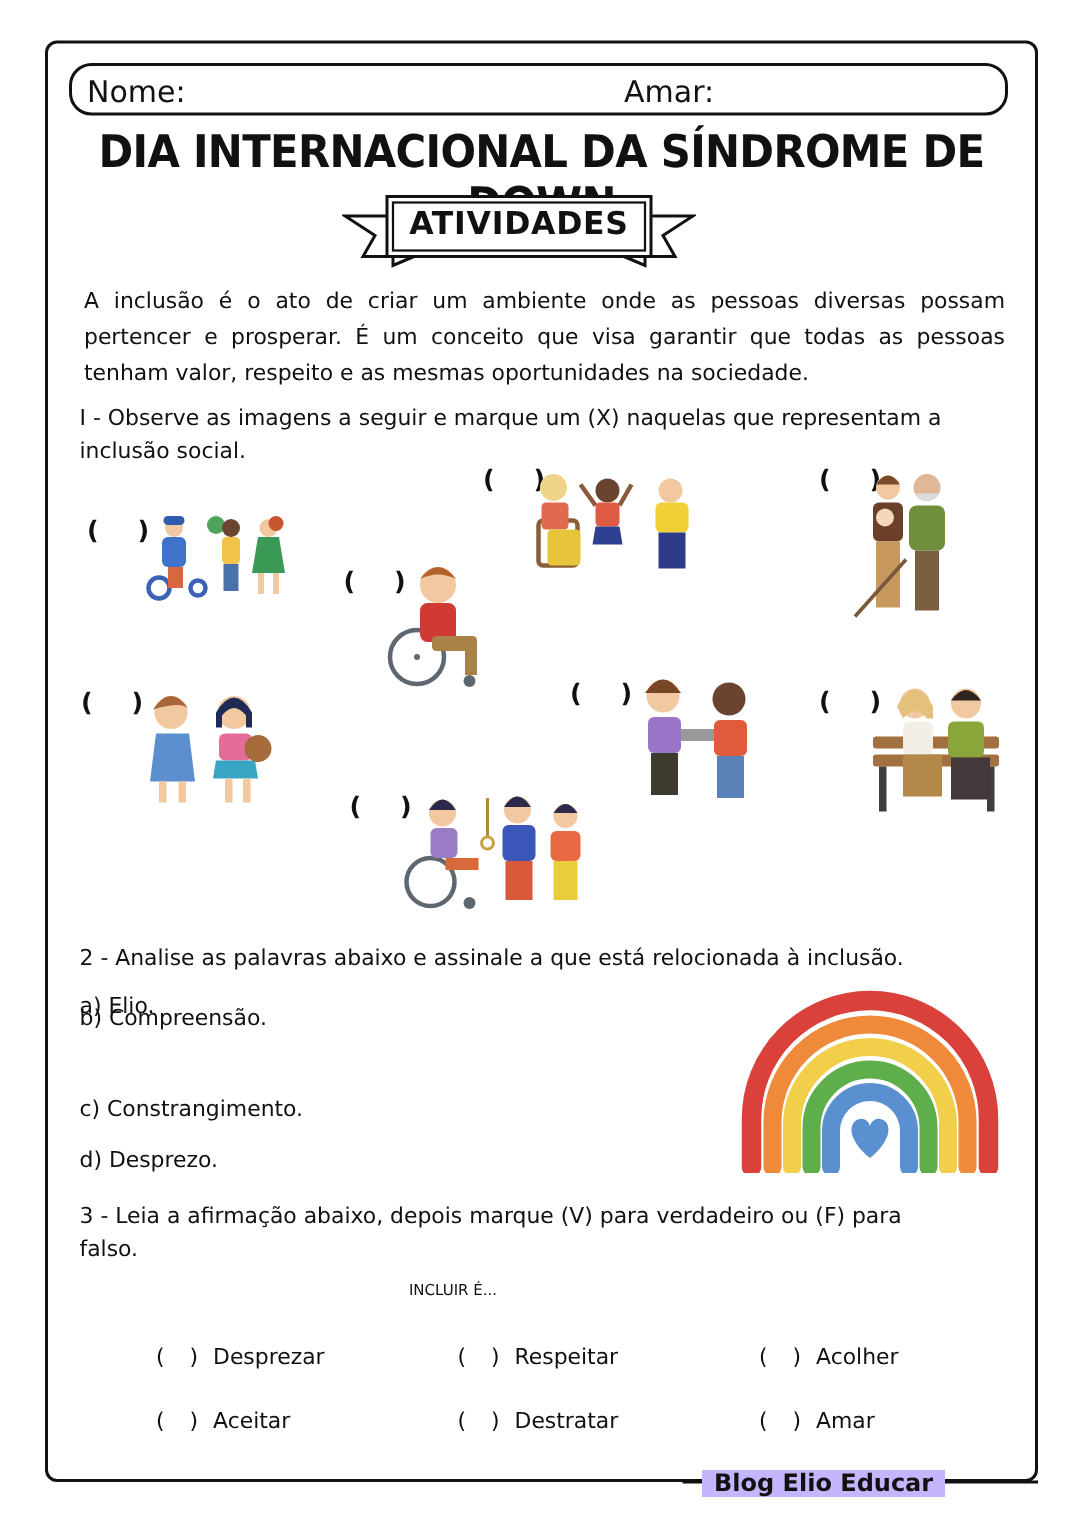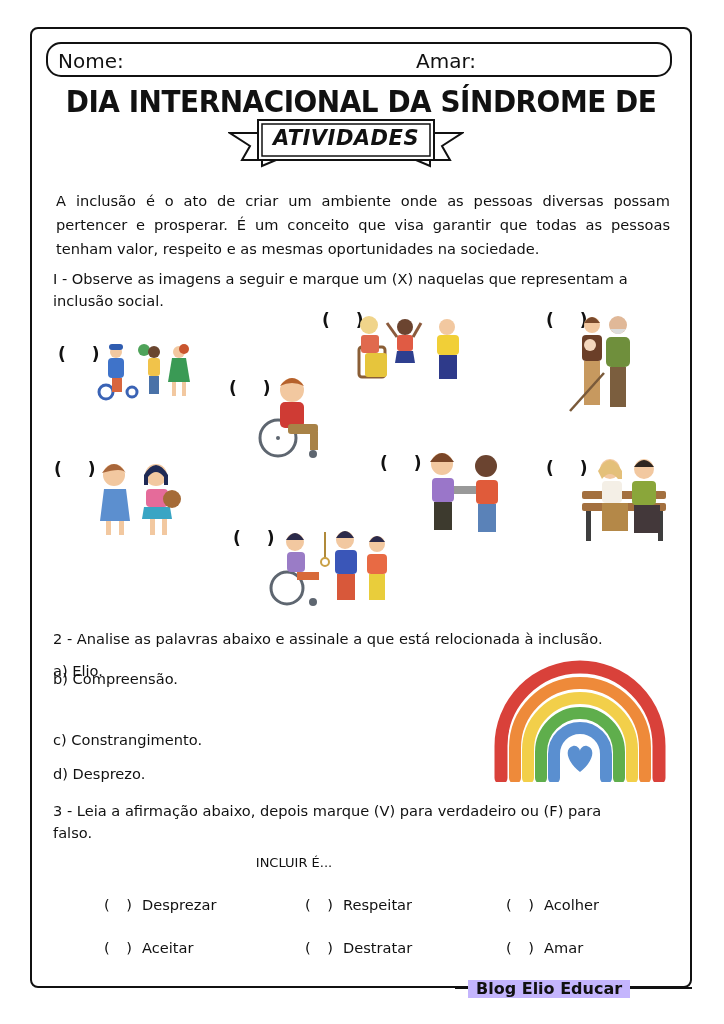--- a/index.html
+++ b/index.html
@@ -7,31 +7,31 @@
          font-family:"DejaVu Sans", sans-serif; color:#111; }
   .frame { position:absolute; left:30px; top:27px; width:662px; height:961px;
            border:2px solid #111; border-radius:8px; box-sizing:border-box; }
   .namebox { position:absolute; left:46px; top:42px; width:626px; height:35px;
              border:2px solid #111; border-radius:15px; box-sizing:border-box;
              font-size:20px; }
   .namebox .lbl { position:absolute; top:5px; }
   .title { position:absolute; left:36px; width:650px; top:84px; text-align:center;
            font-family:"DejaVu Sans", sans-serif; font-weight:bold; font-size:30px;
            letter-spacing:-0.5px; transform:scaleX(0.93); transform-origin:center; }
-  .banner { position:absolute; left:228px; top:116px; width:236px; height:52px;font-style:italic; }
+  .banner { position:absolute; left:228px; top:127px; width:236px; height:52px; }
   .banner svg { position:absolute; left:0; top:0; }
   .banner .txt { position:absolute; left:0; width:236px; top:10px; text-align:center;
                  font-weight:bold; font-size:21px; letter-spacing:0.5px; }
   .intro { position:absolute; left:56px; width:614px; top:189px; font-size:14.6px;
            line-height:24px; text-align:justify; text-align-last:left; }
   .q { position:absolute; left:53px; font-size:14.6px; line-height:22px; }
   .paren { position:absolute; font-size:17px; font-weight:bold; letter-spacing:10px; }
   .pic { position:absolute; }
   .opt { position:absolute; left:53px; font-size:14.6px; }
-  .center { position:absolute; left:0; width:588px; text-align:center; font-size:13px; }
+  .center { position:absolute; left:8px; width:588px; text-align:center; font-size:10px; }
   .vf { position:absolute; font-size:14.6px; }
   .vf .p { letter-spacing:6px; margin-right:4px; }
   .footer { position:absolute; left:468px; top:980px; padding:0 8px; background:#c4b5fd;
             font-weight:bold; font-size:16px; line-height:18px; }
   .footer-line { position:absolute; left:455px; top:987px; width:237px; height:2px; background:#111; }
 </style>
 </head>
 <body>
 
 <div class="frame"></div>

